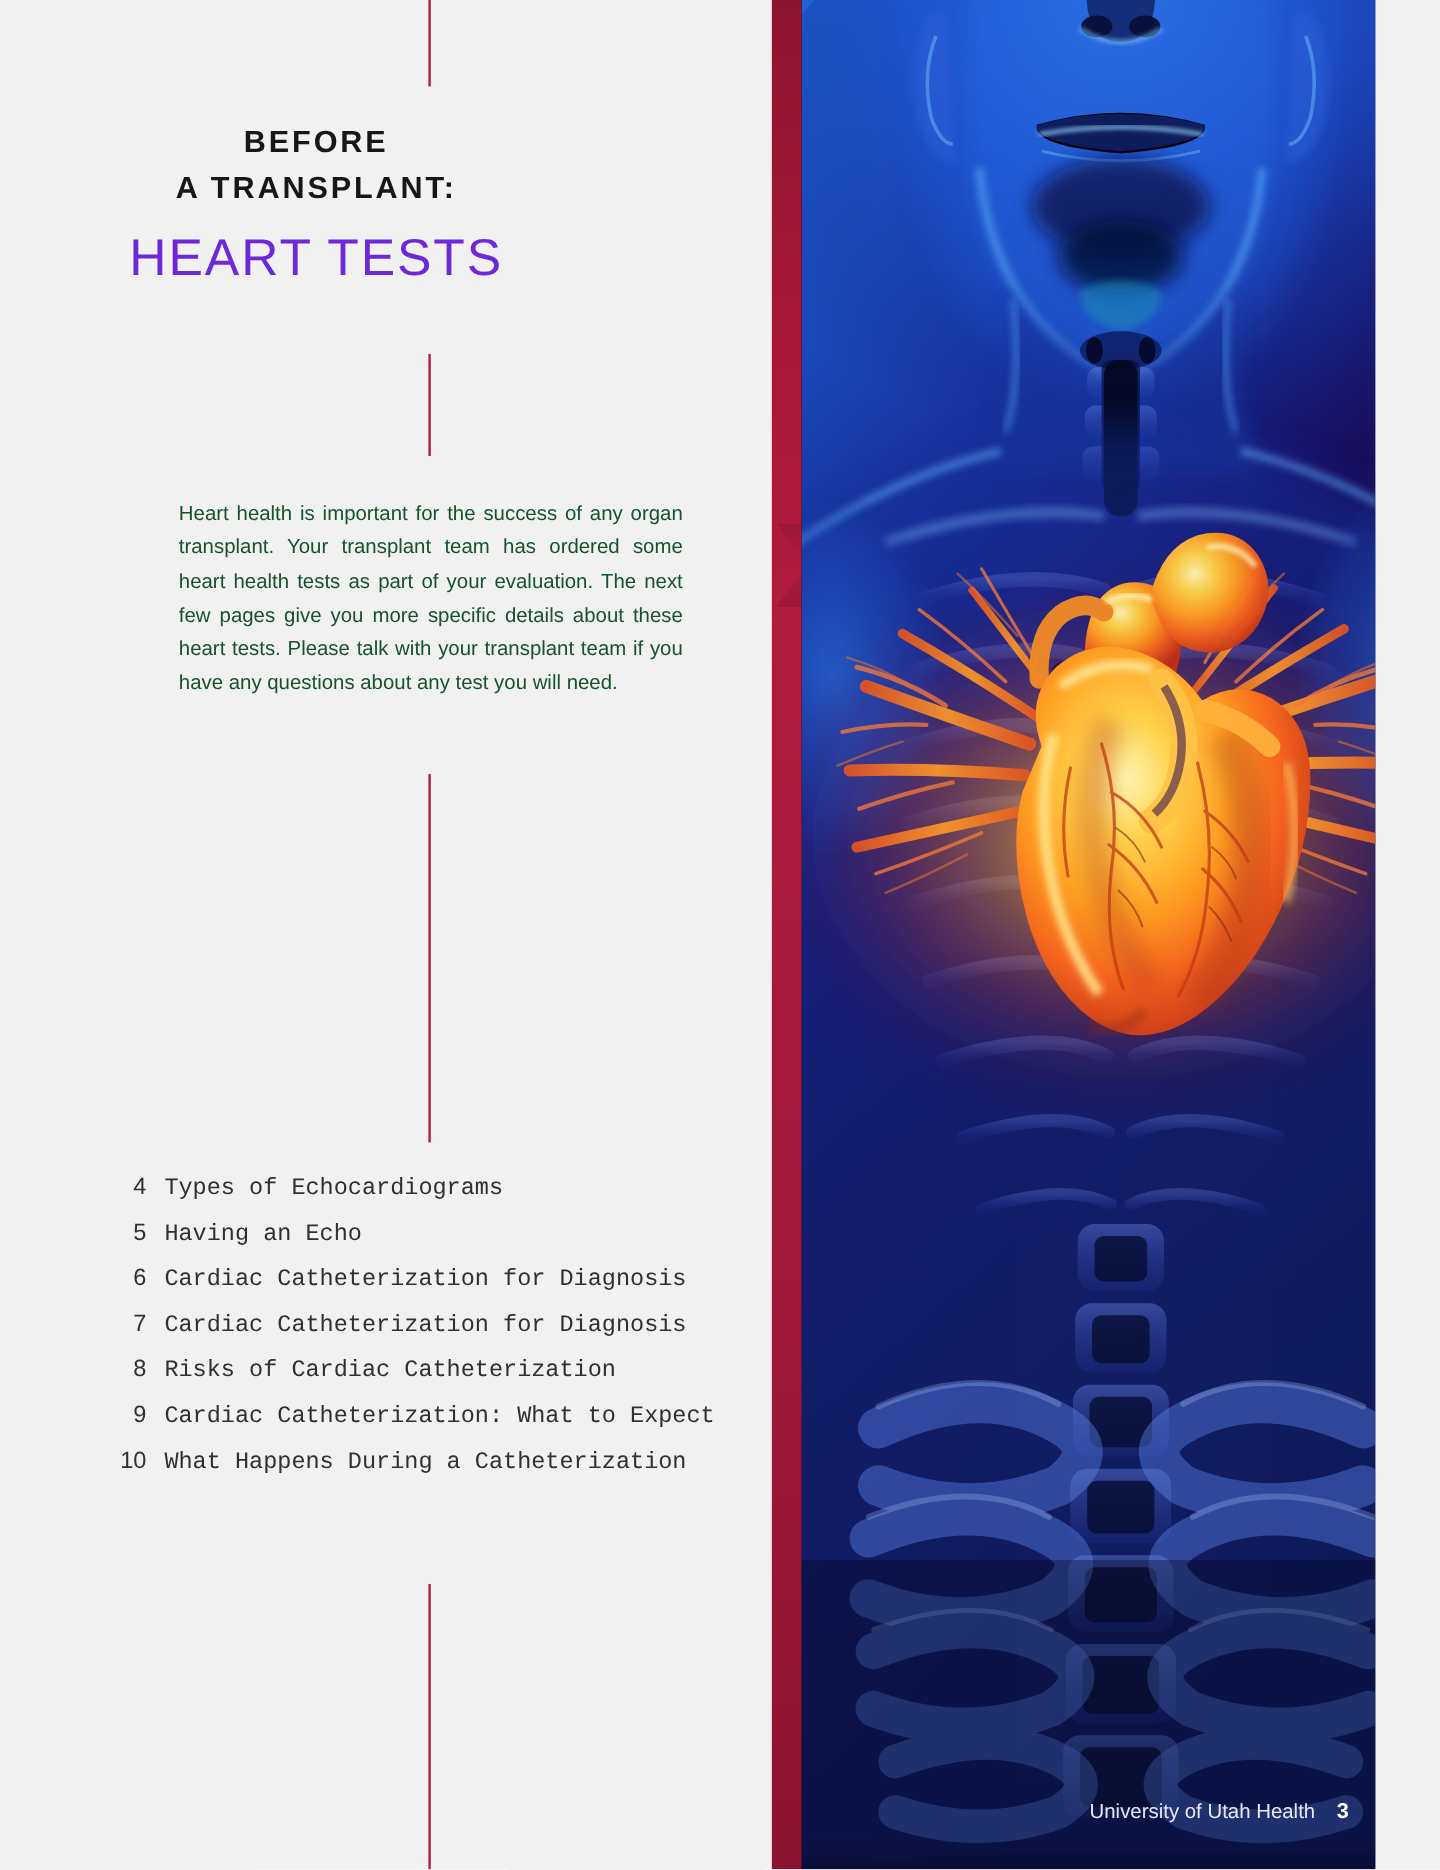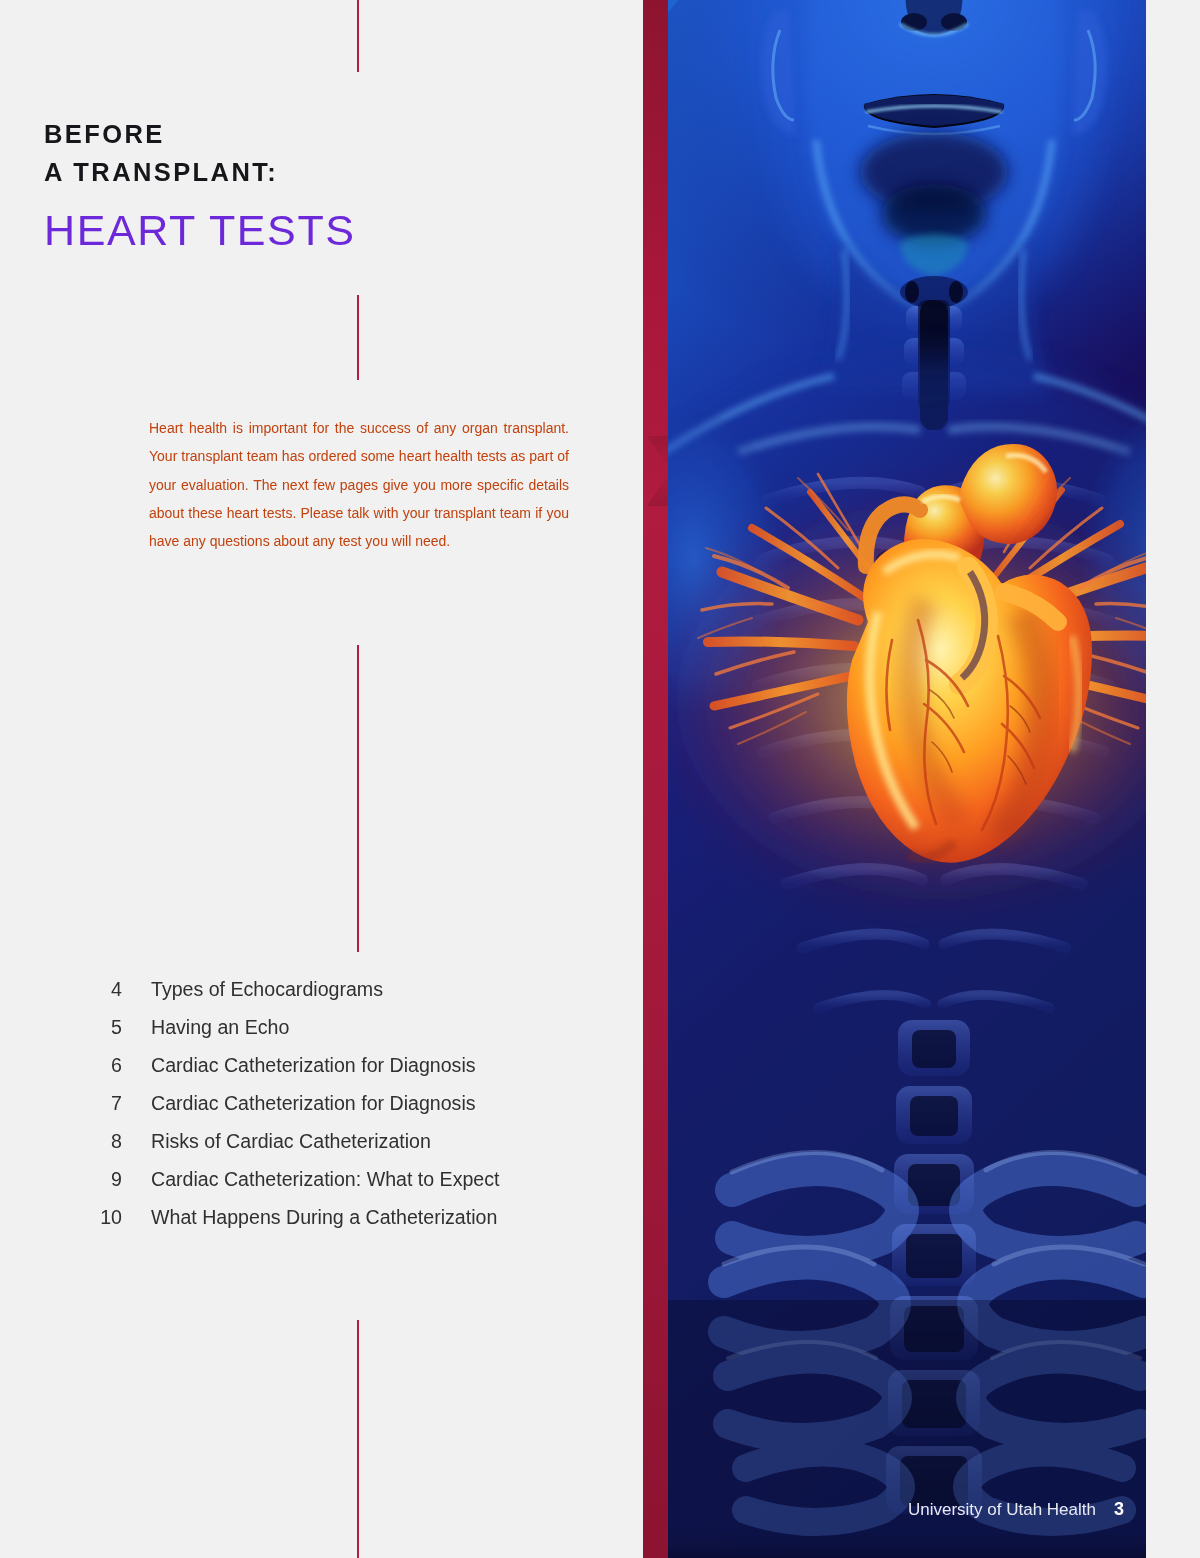--- a/index.html
+++ b/index.html
@@ -39,23 +39,23 @@
   }
   .rule-1 { top: 0px;    height: 72px;  }
   .rule-2 { top: 295px;  height: 85px;  }
   .rule-3 { top: 645px;  height: 307px; }
   .rule-4 { top: 1320px; height: 238px; }
 
   
   .title-block {
     position: absolute;
     left: 0;
-    top: 116px;
+    top: 101px;
     width: 527px;
-    margin-left: 44px;
+    text-align: center;
   }
   .kicker {
     font-size: 25.5px;
     font-weight: bold;
     letter-spacing: 2.4px;
     color: #16171a;
     line-height: 1.48;
     margin: 0;
     white-space: pre-line;
   }
@@ -68,23 +68,23 @@
     line-height: 1.1;
   }
 
   
   .intro {
     position: absolute;
     left: 149px;
     top: 414px;
     width: 420px;
     margin: 0;
-    font-size: 14px;
+    font-size: 17px;
     line-height: 28.3px;
-    color: #c2410c;
+    color: #14532d;
     text-align: justify;
     text-justify: inter-word;
   }
 
   
   .toc {
     position: absolute;
     left: 92px;
     top: 978px;
     width: 520px;
@@ -98,21 +98,22 @@
     height: 38px;
     color: #303032;
     font-size: 19.6px;
   }
   .toc-num {
     width: 30px;
     text-align: right;
     flex: 0 0 30px;
   }
   .toc-label {
-    margin-left: 29px;
+    margin-left: 15px;
+    font-family: Liberation Mono, monospace;
   }
 
   
   .right-panel {
     position: absolute;
     left: 643px;
     top: 0;
     width: 503px;
     height: 1558px;
     overflow: hidden;

